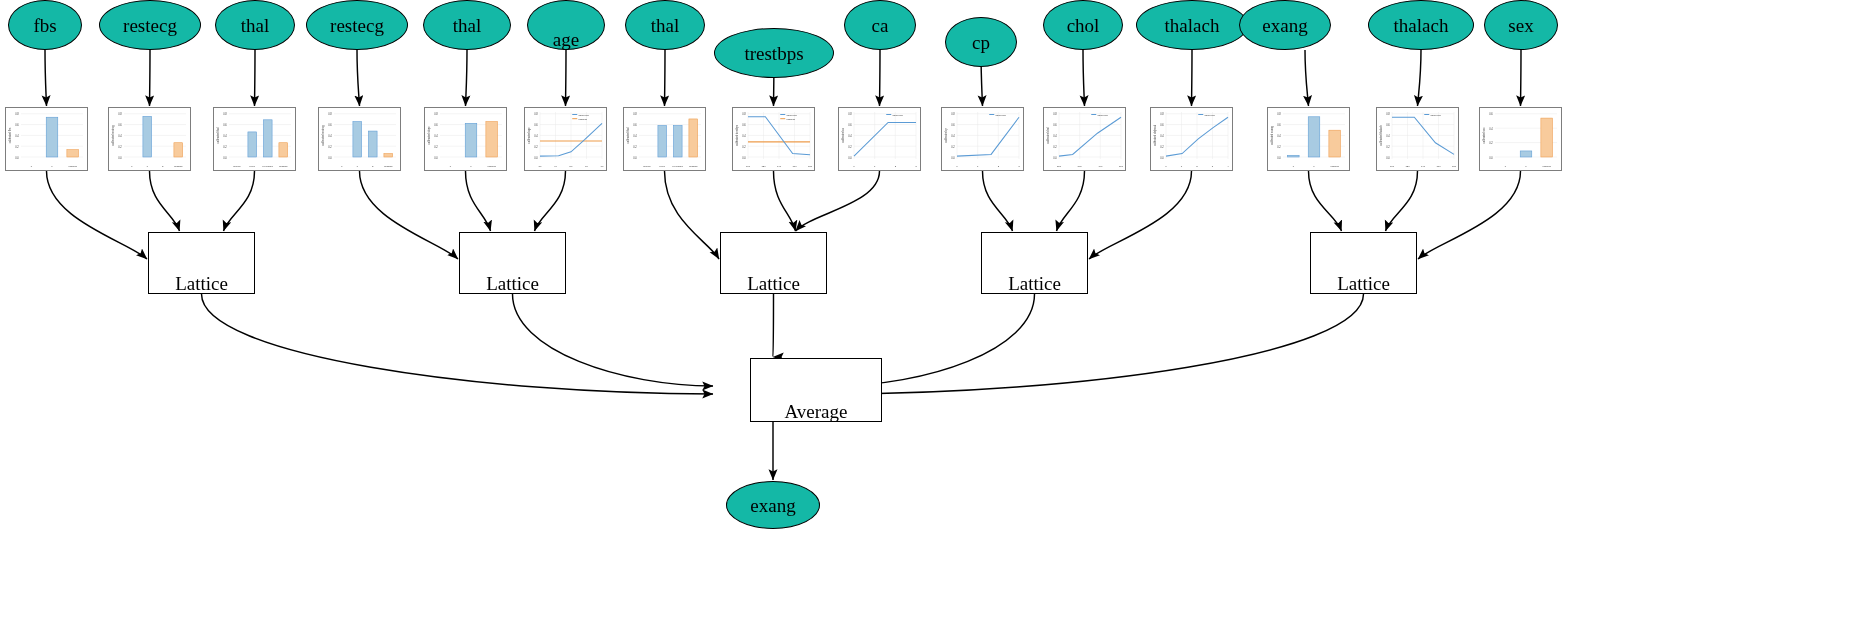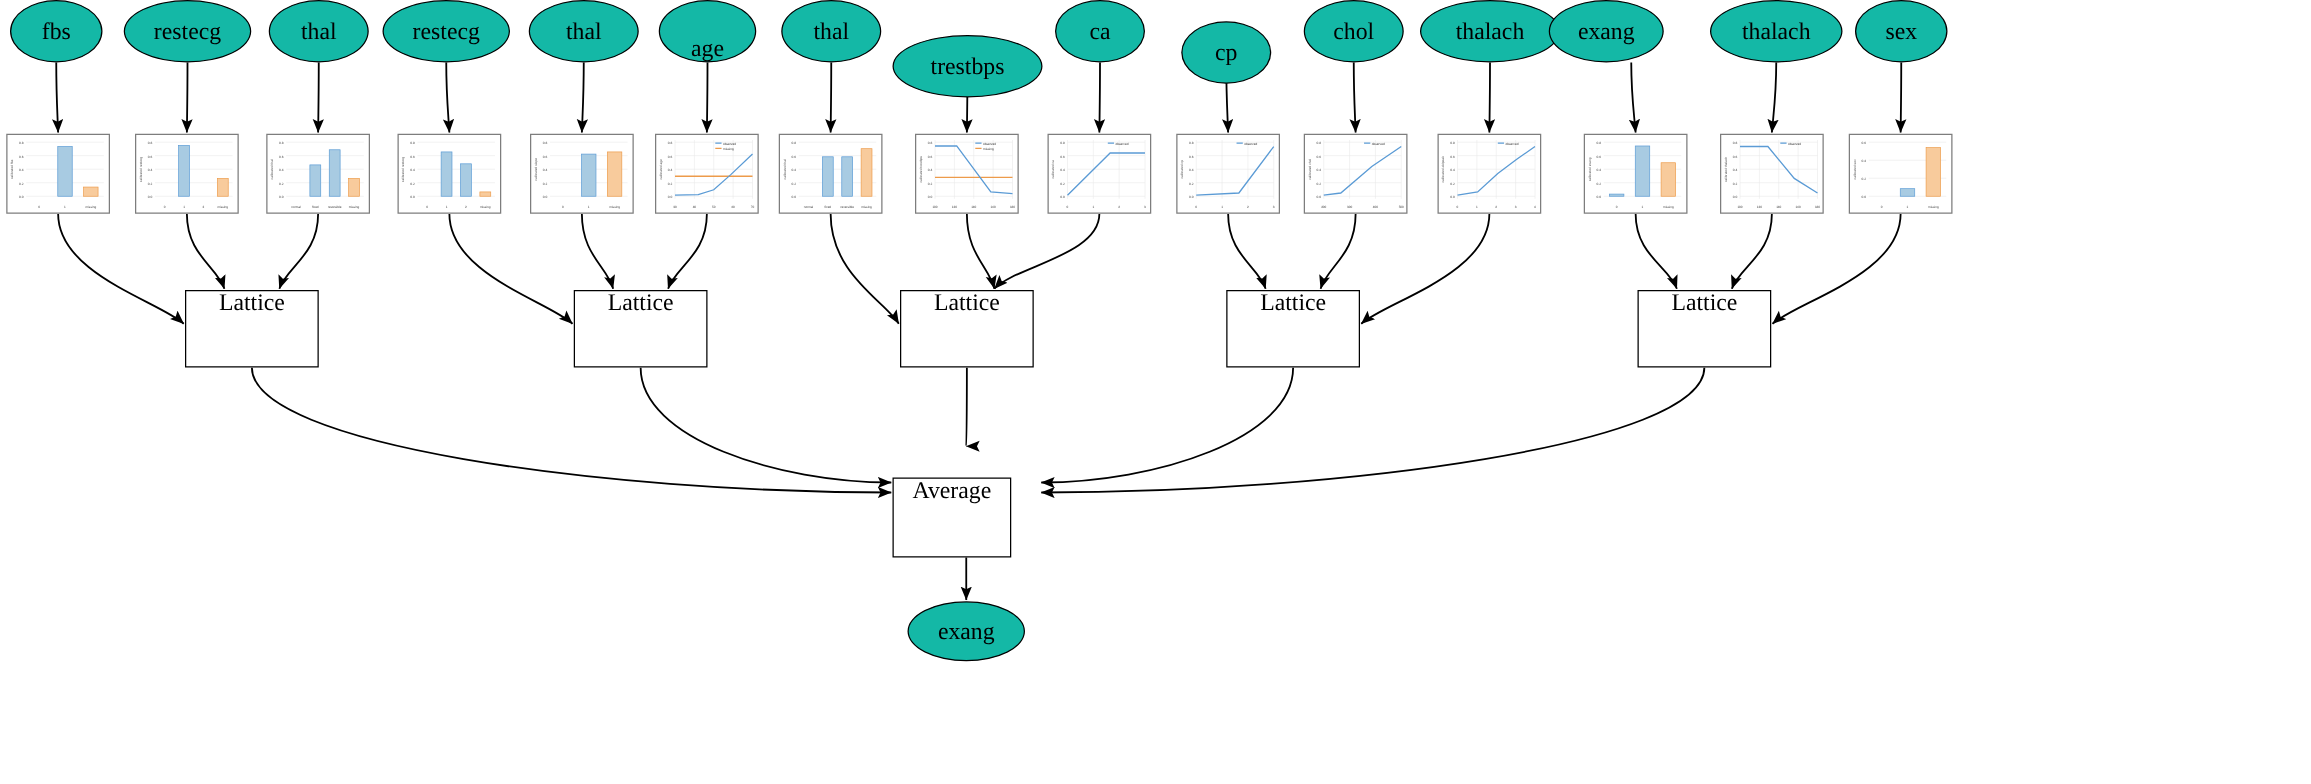--- a/index.html
+++ b/index.html
@@ -40,21 +40,21 @@
     color: #000000;
     line-height: 1;
     white-space: nowrap;
   }
   .node-box {
     position: absolute;
     box-sizing: border-box;
     border: 1.5px solid #000000;
     background: #ffffff;
     display: flex;
-    align-items: flex-start;
+    align-items: flex-end;
     justify-content: center;
     font-family: "Liberation Serif", "DejaVu Serif", serif;
     font-size: 19px;
     color: #000000;
     line-height: 1;
     white-space: nowrap;
   }
   .calib-panel {
     position: absolute;
     box-sizing: border-box;
@@ -546,20 +546,20 @@
       </div>
       <div class="node-box" style="left: 720px; top: 232px; width: 107px; height: 62px;">
         <span>Lattice</span>
       </div>
       <div class="node-box" style="left: 981px; top: 232px; width: 107px; height: 62px;">
         <span>Lattice</span>
       </div>
       <div class="node-box" style="left: 1310px; top: 232px; width: 107px; height: 62px;">
         <span>Lattice</span>
       </div>
-      <div class="node-box" style="left: 714px; top: 358px; width: 95px; height: 64px; margin-top: 24px;">
+      <div class="node-box" style="left: 750px; top: 358px; width: 132px; height: 64px;">
         <span>Average</span>
       </div>
       <div class="node-ellipse" style="left: 726px; top: 481px; width: 94px; height: 48px;">
         <span>exang</span>
       </div>
     </div>
 </div>
 
 </body></html>

